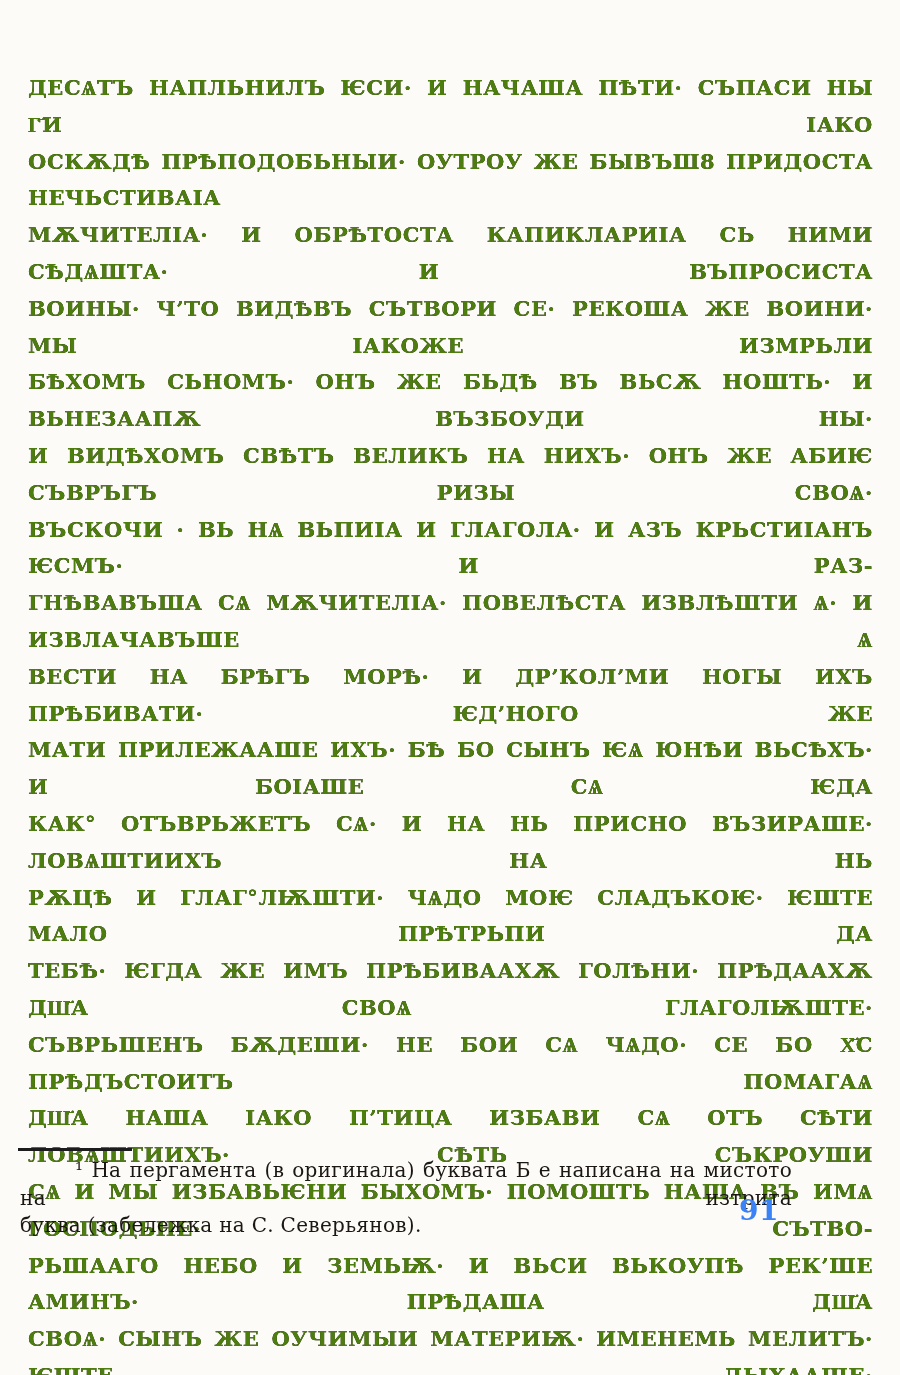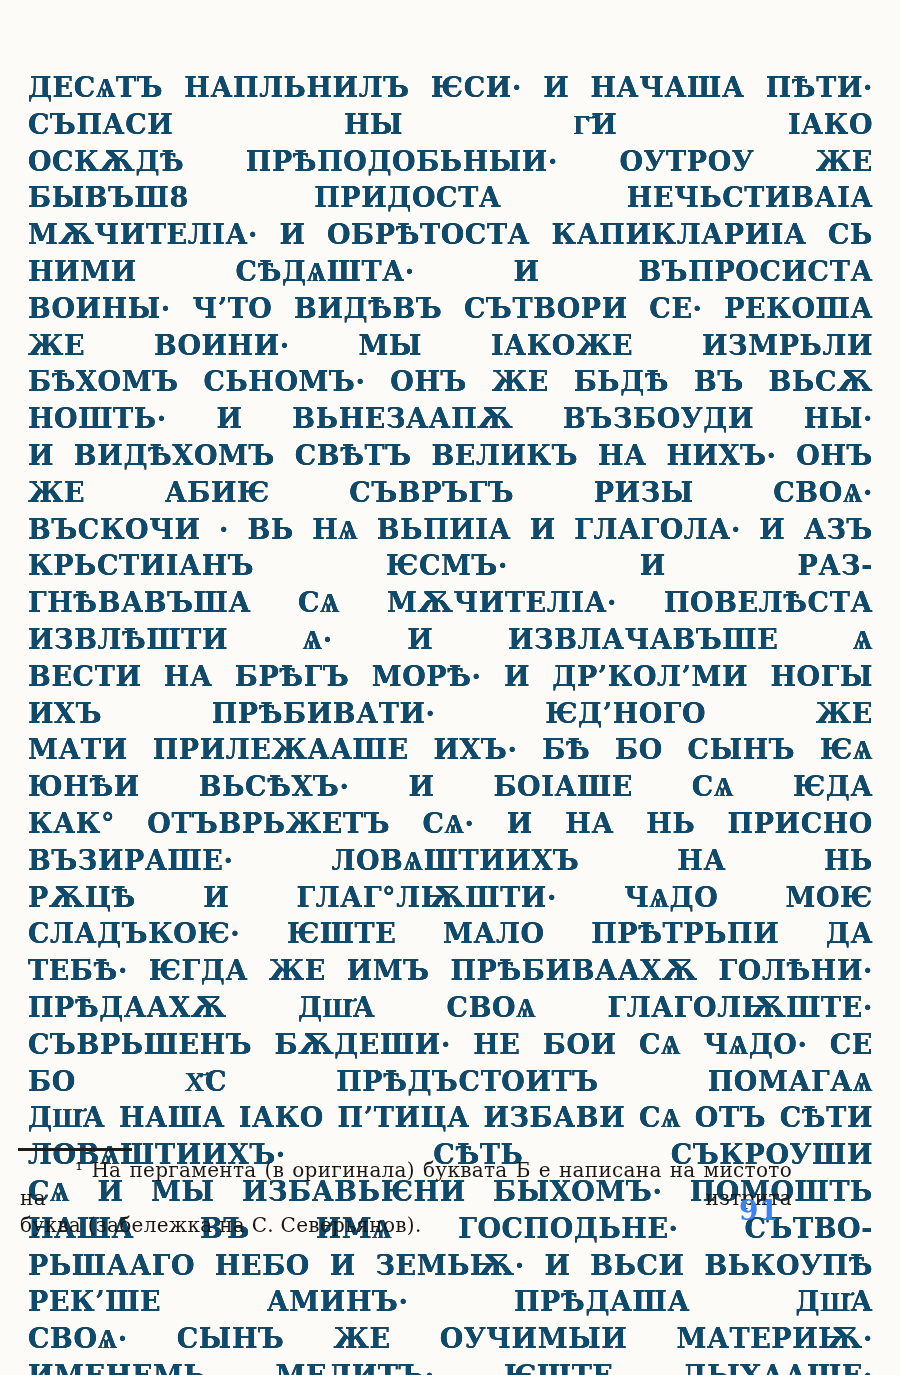--- a/index.html
+++ b/index.html
@@ -18,29 +18,29 @@
     color: #17130e;
   }
   
   .body-text {
     position: absolute;
     left: 28px;
     top: 70px;
     width: 845px;
   }
   .bt-line {
-    font-size: 27px;
+    font-size: 21px;
     line-height: 36.8px;
     font-weight: 700;
     letter-spacing: 0.6px;
     word-spacing: 3px;
     text-align: justify;
     text-align-last: justify;
     white-space: normal;
-    color: #0c4a6e;
+    color: #4d7c0f;
     
     text-shadow: 0 0 0.4px #1a140c;
   }
   
   .footnote-rule {
     position: absolute;
     left: 18px;
     top: 1148px;
     width: 114px;
     height: 3px;

